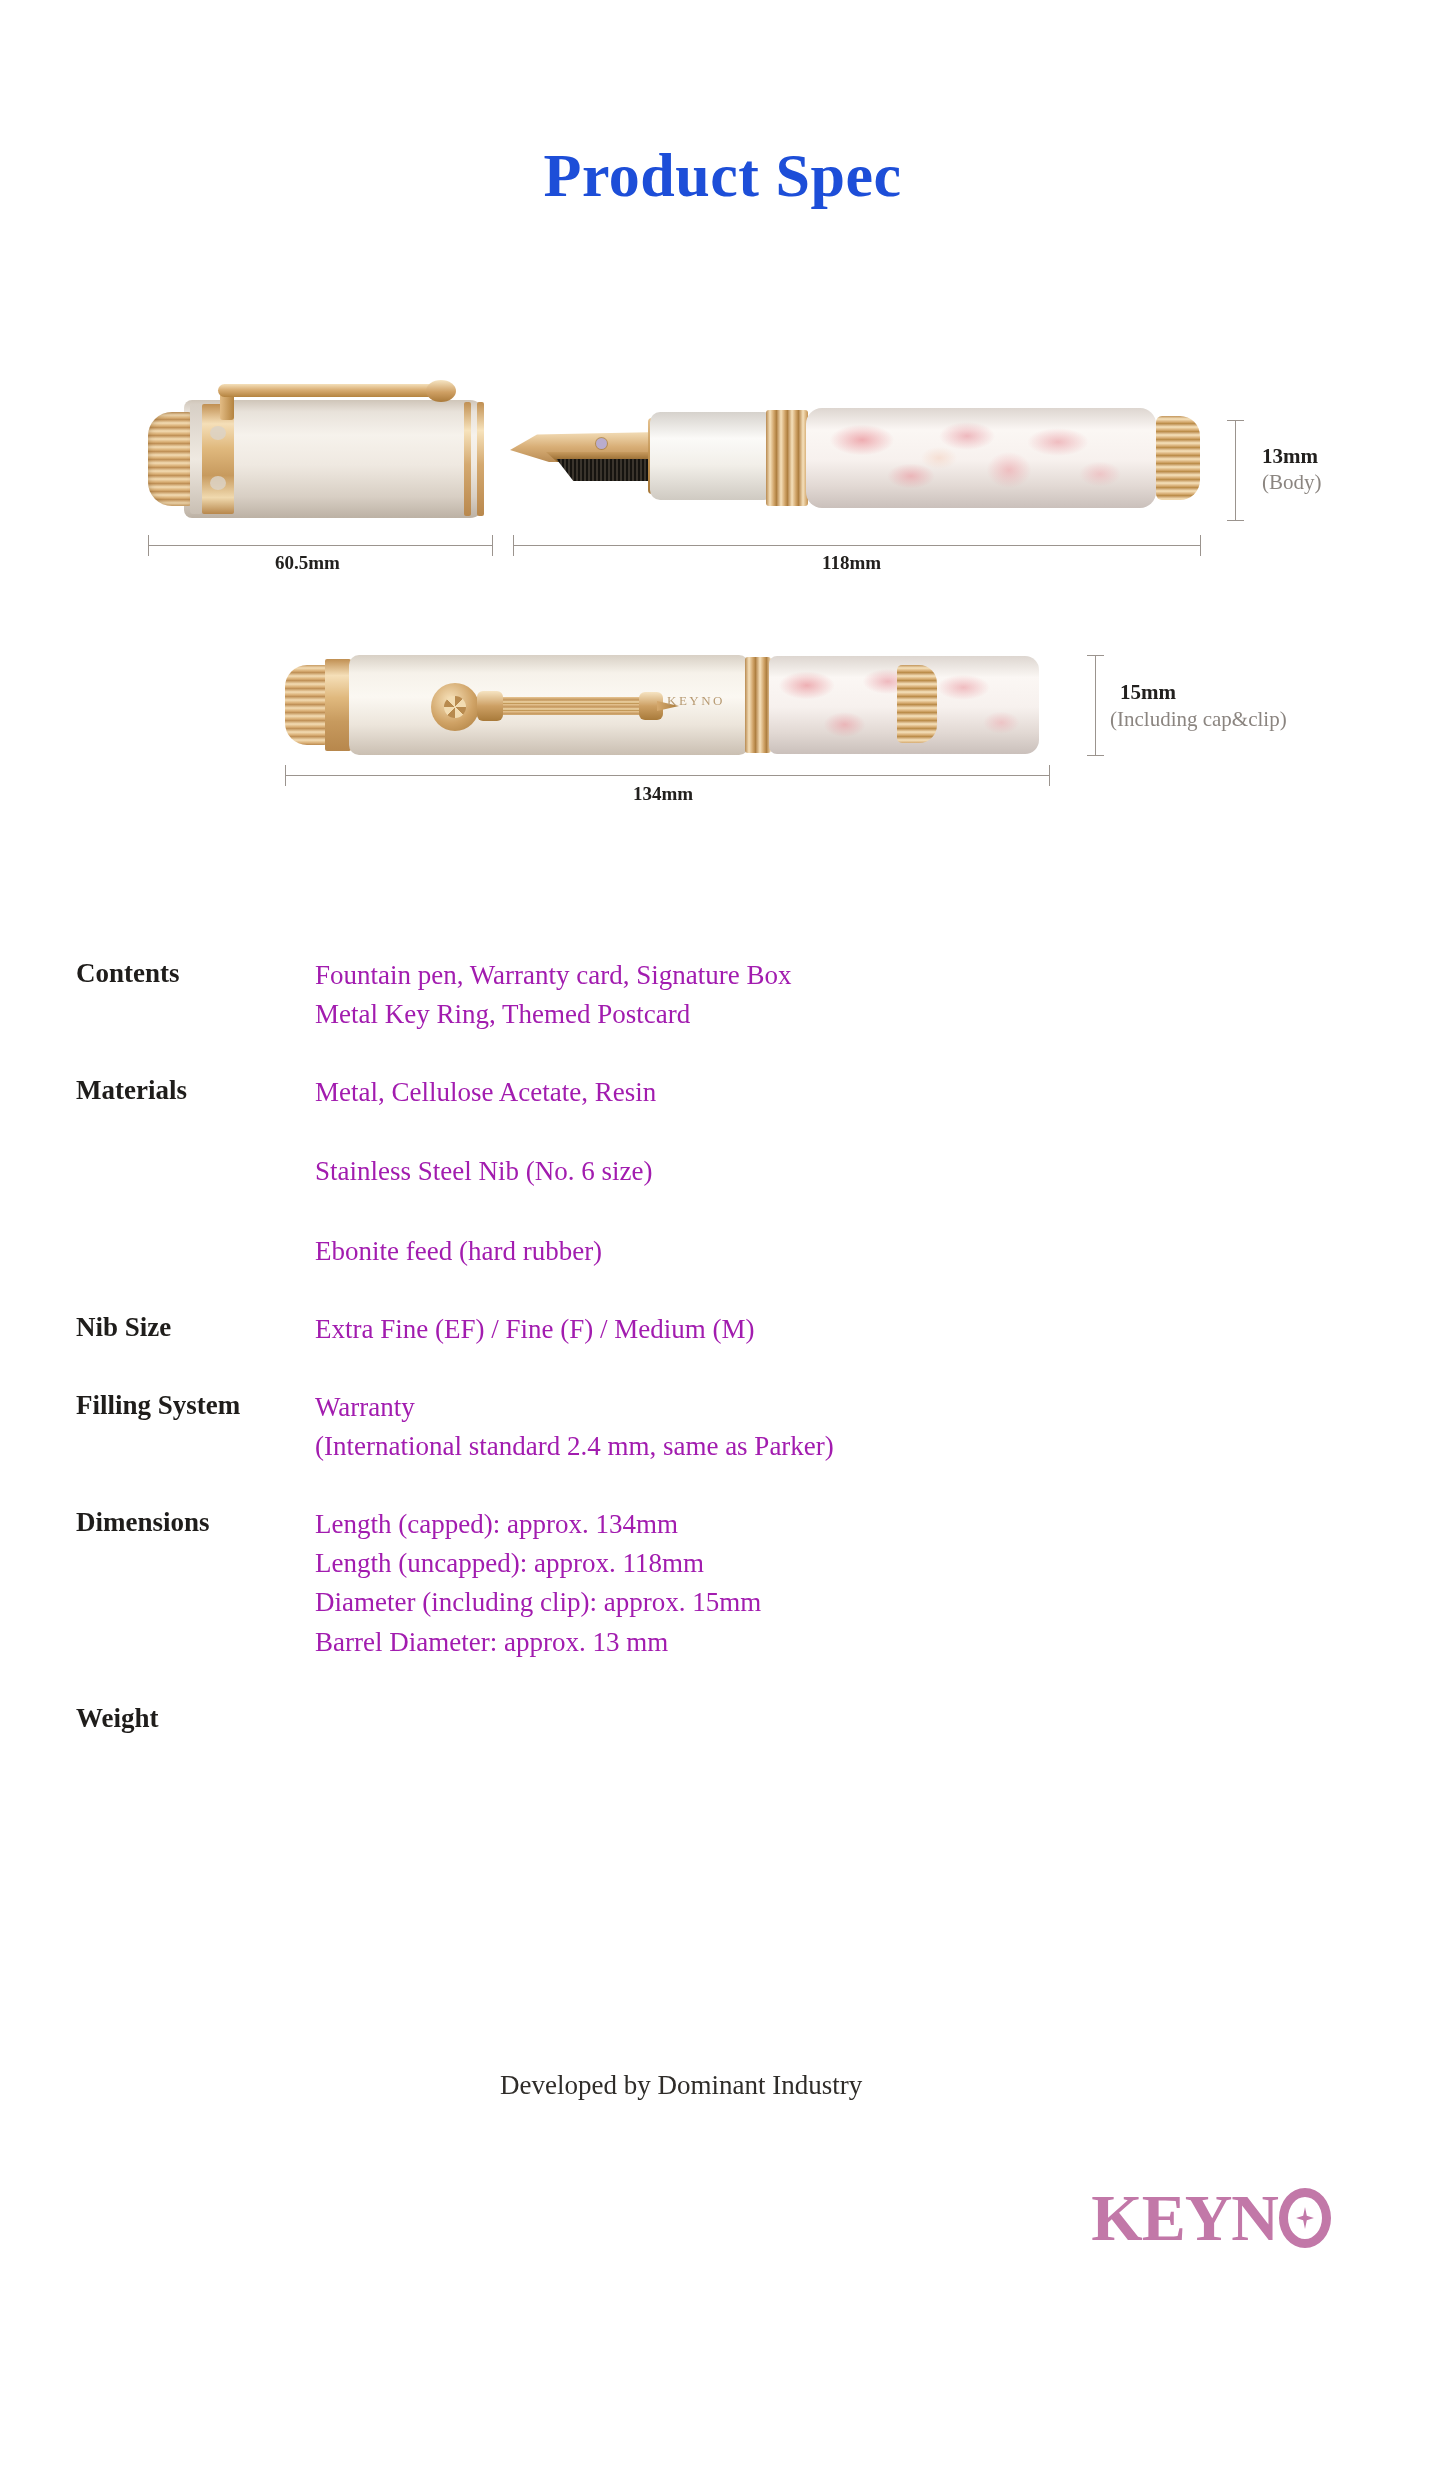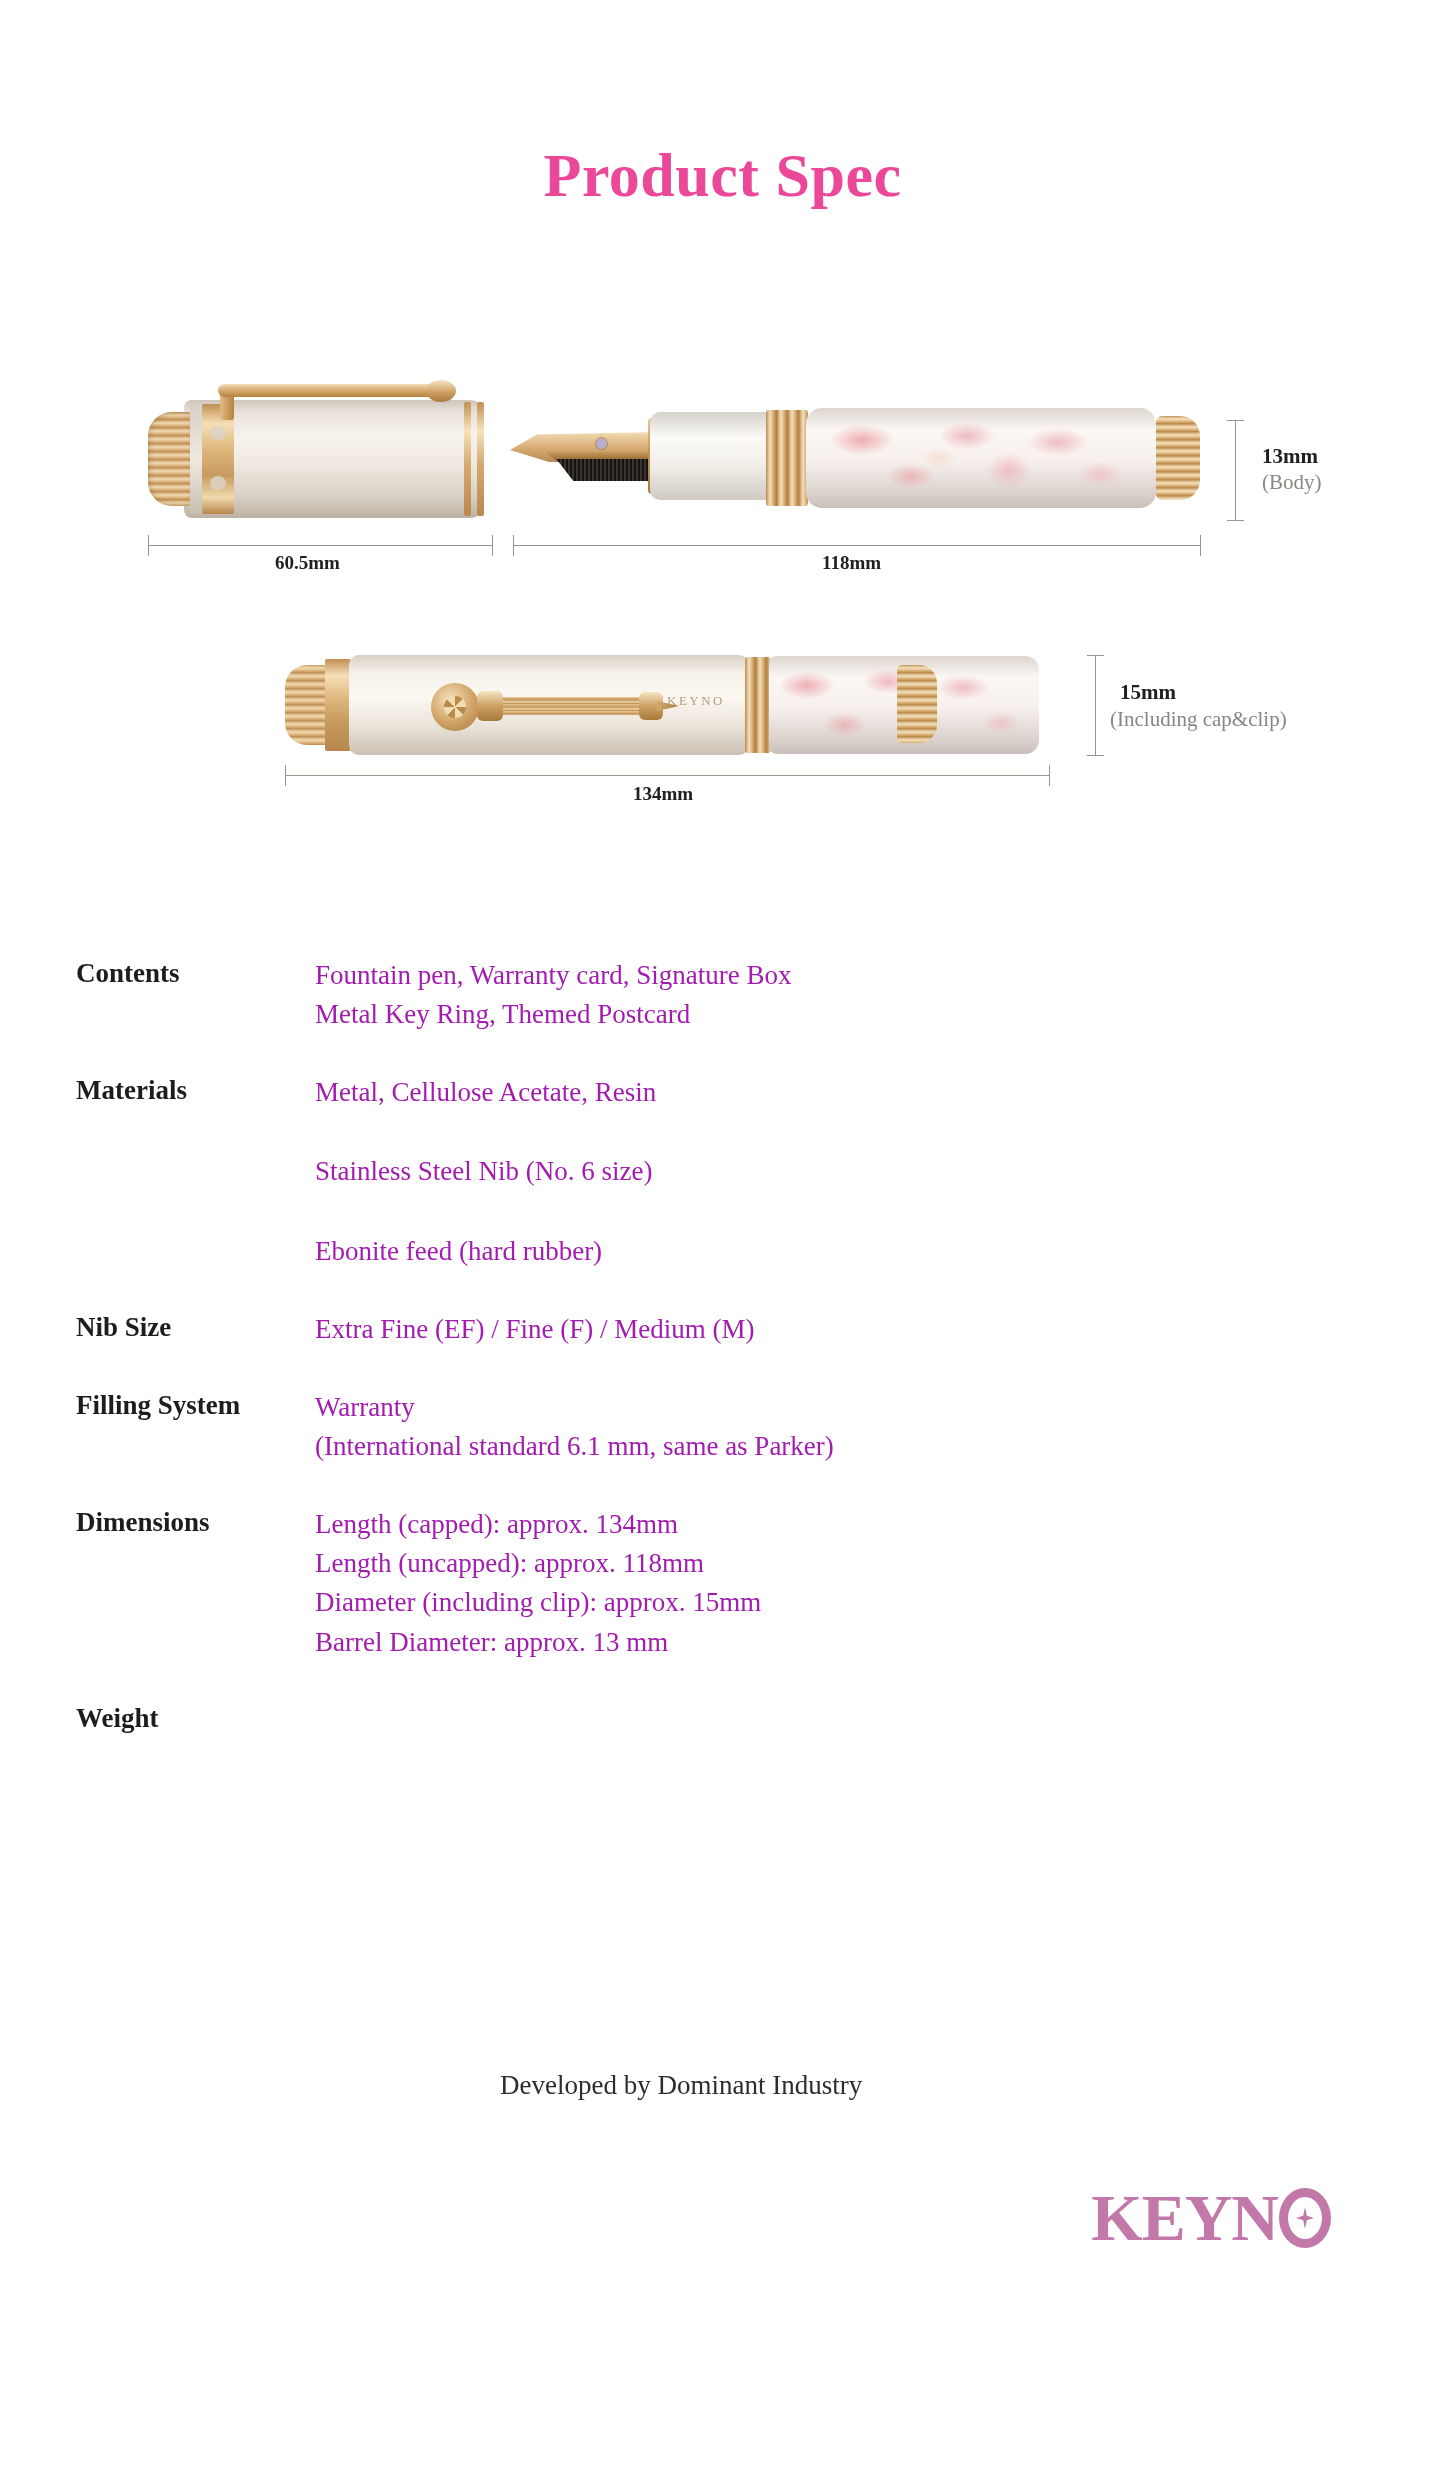--- a/index.html
+++ b/index.html
@@ -19,21 +19,21 @@
   
   .page-title {
     position: absolute;
     top: 140px;
     left: 0;
     width: 100%;
     text-align: center;
     font-size: 62px;
     font-weight: bold;
     letter-spacing: 0.5px;
-    color: #ec4899;
+    color: #1d4ed8;
     font-family: "Liberation Serif", "DejaVu Serif", serif;
   }
 
   
   .diagram {
     position: absolute;
     left: 0;
     top: 0;
     width: 1445px;
     height: 880px;
@@ -580,21 +580,21 @@
     <div class="spec-label">Nib Size</div>
     <div class="spec-value">
       <span class="line">Extra Fine (EF) / Fine (F) / Medium (M)</span>
     </div>
   </div>
 
   <div class="spec-row">
     <div class="spec-label">Filling System</div>
     <div class="spec-value">
       <span class="line">Warranty</span>
-      <span class="line">(International standard 6.1 mm, same as Parker)</span>
+      <span class="line">(International standard 2.4 mm, same as Parker)</span>
     </div>
   </div>
 
   <div class="spec-row">
     <div class="spec-label">Dimensions</div>
     <div class="spec-value">
       <span class="line">Length (capped): approx. 134mm</span>
       <span class="line">Length (uncapped): approx. 118mm</span>
       <span class="line">Diameter (including clip): approx. 15mm</span>
       <span class="line">Barrel Diameter: approx. 13 mm</span>

